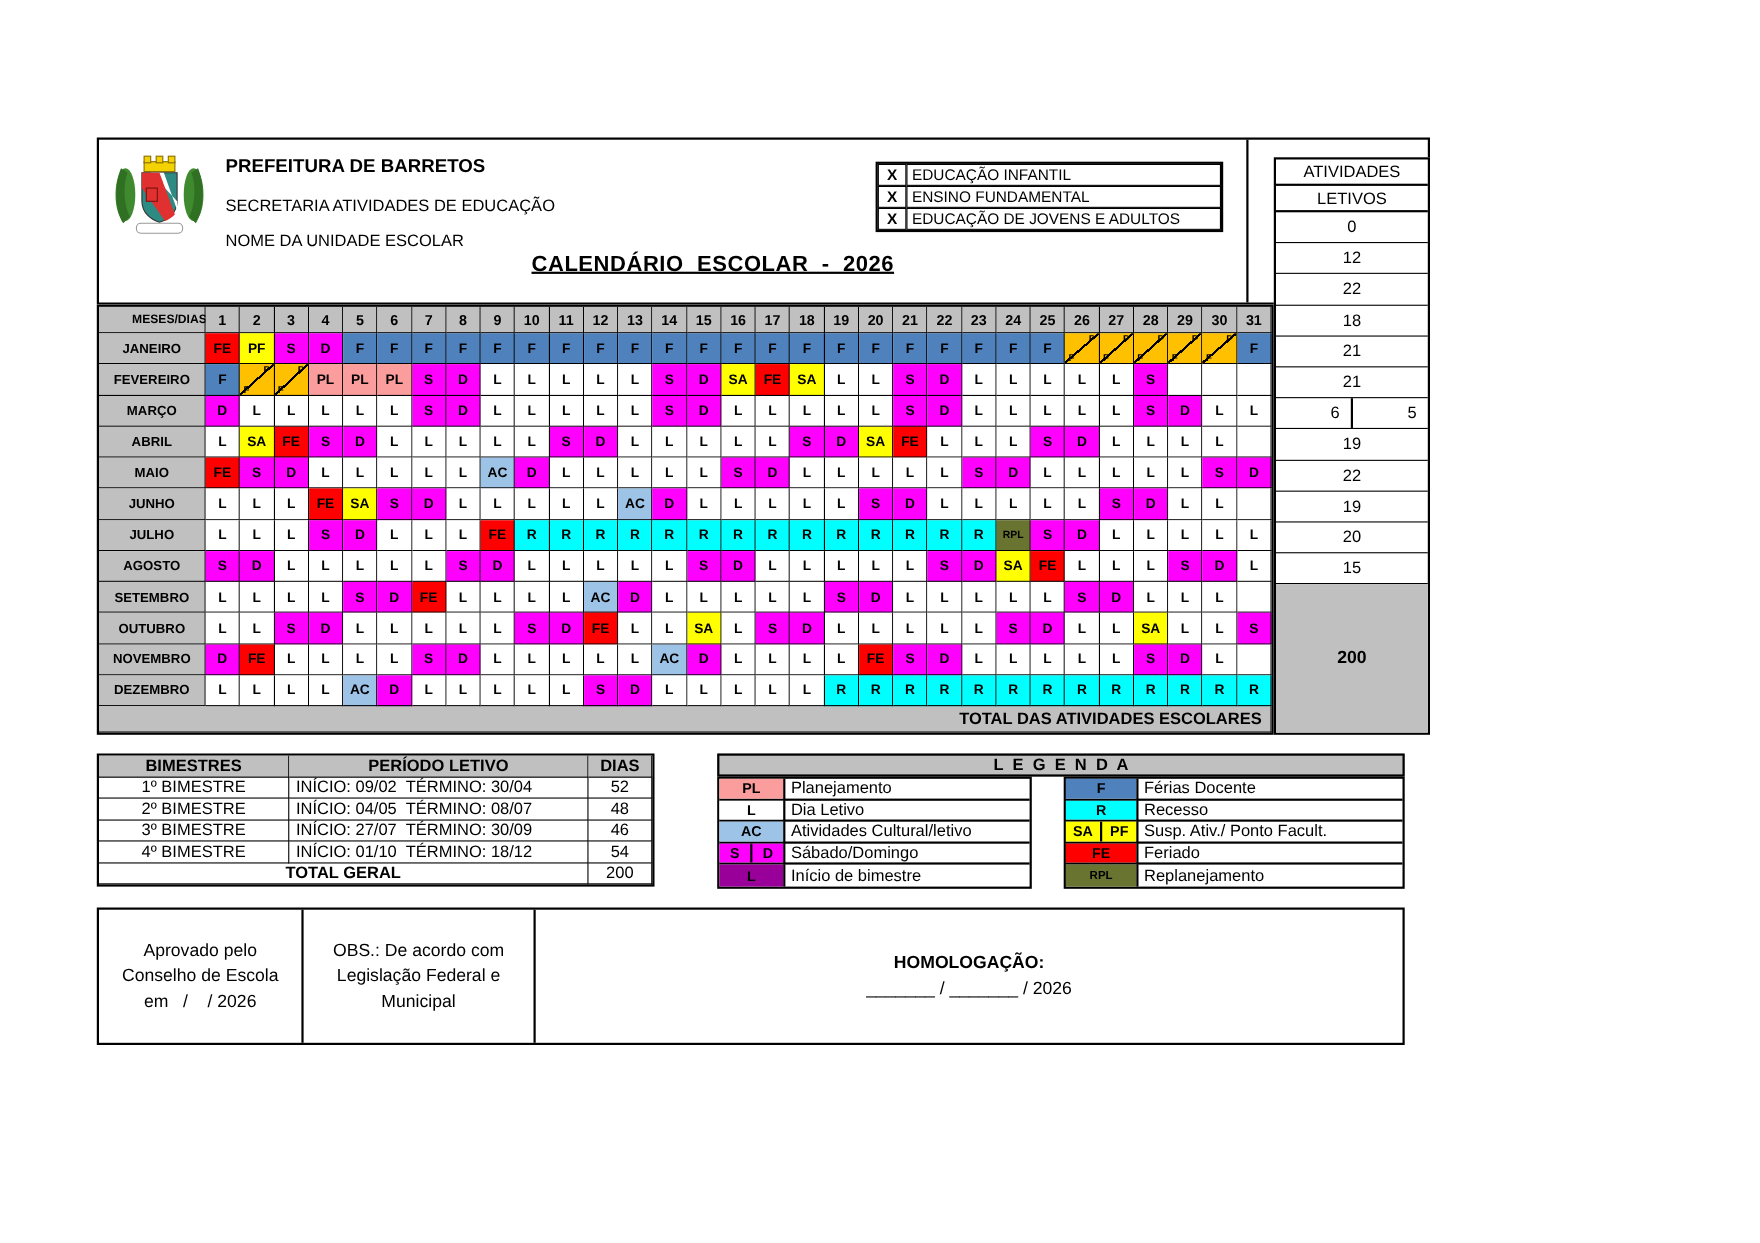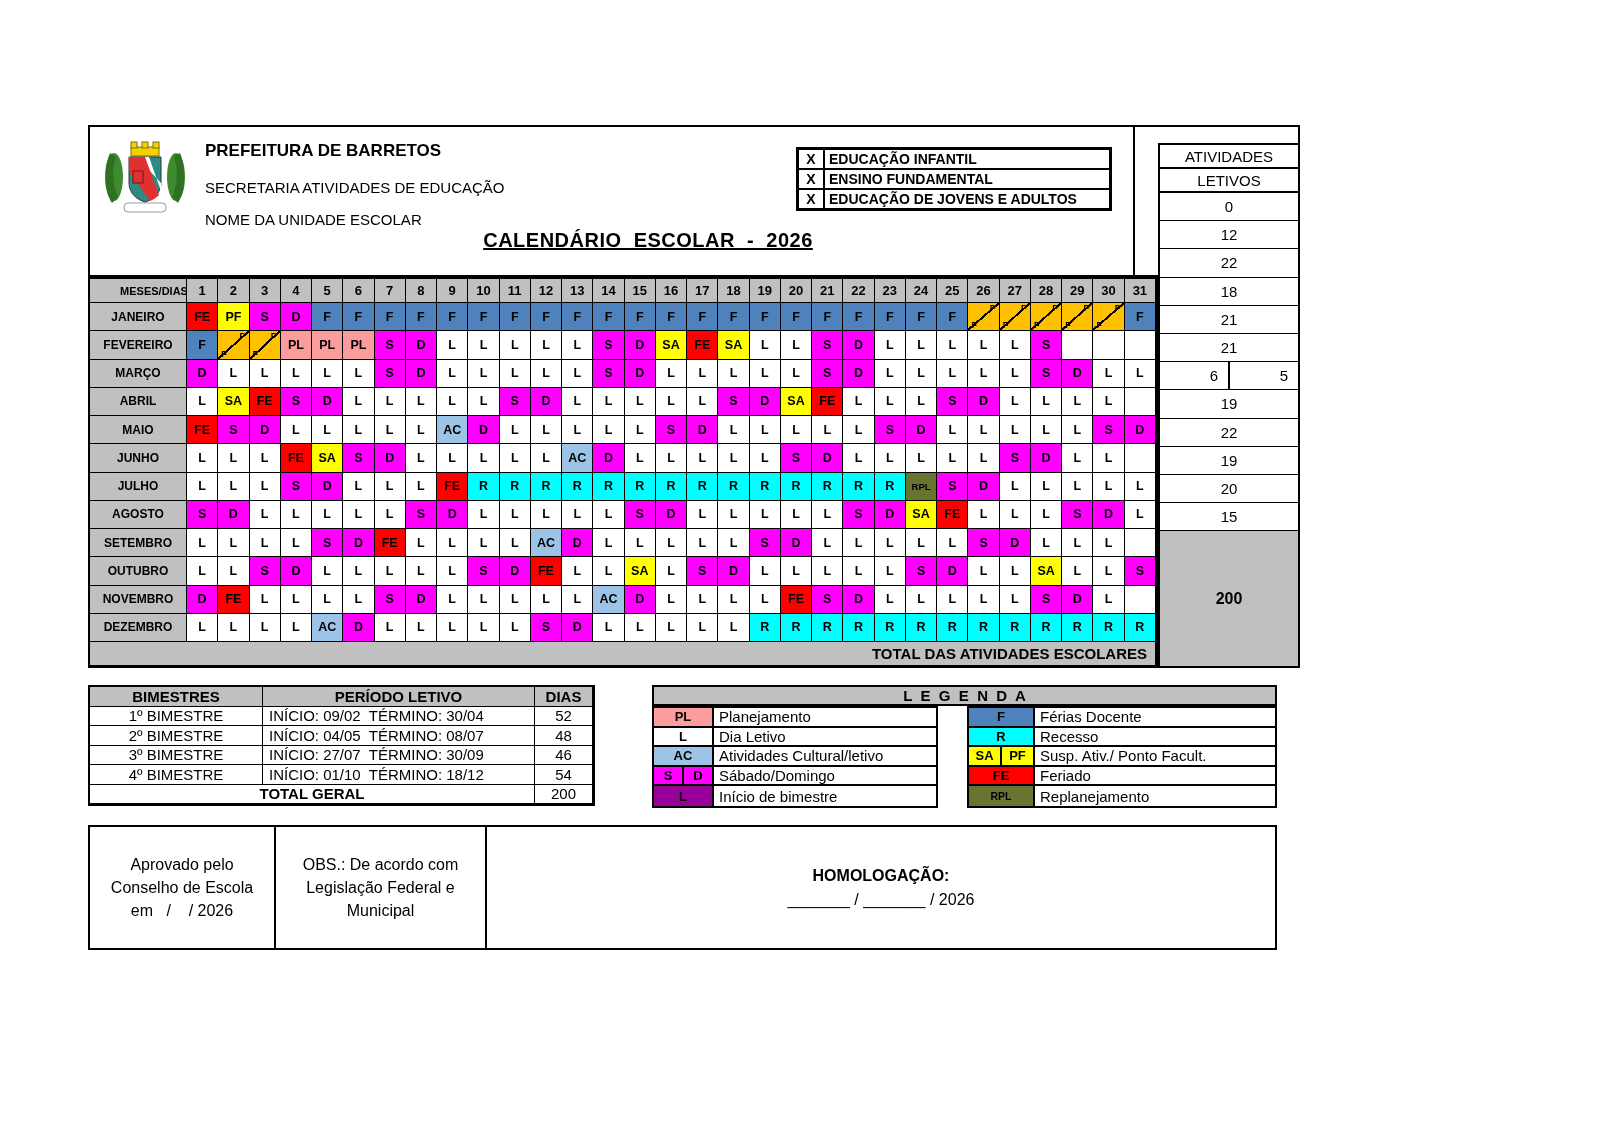--- a/index.html
+++ b/index.html
@@ -11,21 +11,21 @@
   
   #header-box{left:88px;top:125px;width:1212px;height:152px;border:2px solid #000;}
   #header-divider{left:1043px;top:0;width:2px;height:148px;background:#000;}
   #org{left:117px;top:16px;font-size:17px;font-weight:bold;}
   #dept{left:117px;top:52px;font-size:15px;}
   #unit{left:117px;top:86px;font-size:15px;}
   #cal-title{left:240px;top:102px;width:640px;text-align:center;font-size:20px;
              font-weight:bold;text-decoration:underline;white-space:pre;letter-spacing:.5px;}
   #programs{left:708px;top:20px;border:2px solid #000;display:grid;
             grid-template-columns:26px 286px;grid-auto-rows:20px;}
-  #programs .pcell{border:1px solid #000;display:flex;align-items:center;font-size:14px;font-weight:bold;}
+  #programs .pcell{border:1px solid #000;display:flex;align-items:center;font-size:14px;}
   #programs .pmark{justify-content:center;font-weight:bold;}
   #programs .plabel{padding-left:4px;}
 
   
   #right-col{left:1158px;top:143px;width:142px;height:525px;border:2px solid #000;
              display:flex;flex-direction:column;background:#fff;z-index:5;}
   .rc-h{flex:0 0 24px;border-bottom:2px solid #000;display:flex;align-items:center;
         justify-content:center;font-size:15px;}
   .rc-label{flex:0 0 108px;border-bottom:2px solid #000;display:flex;align-items:center;
             justify-content:center;text-align:center;font-size:14px;padding:0 14px;}

